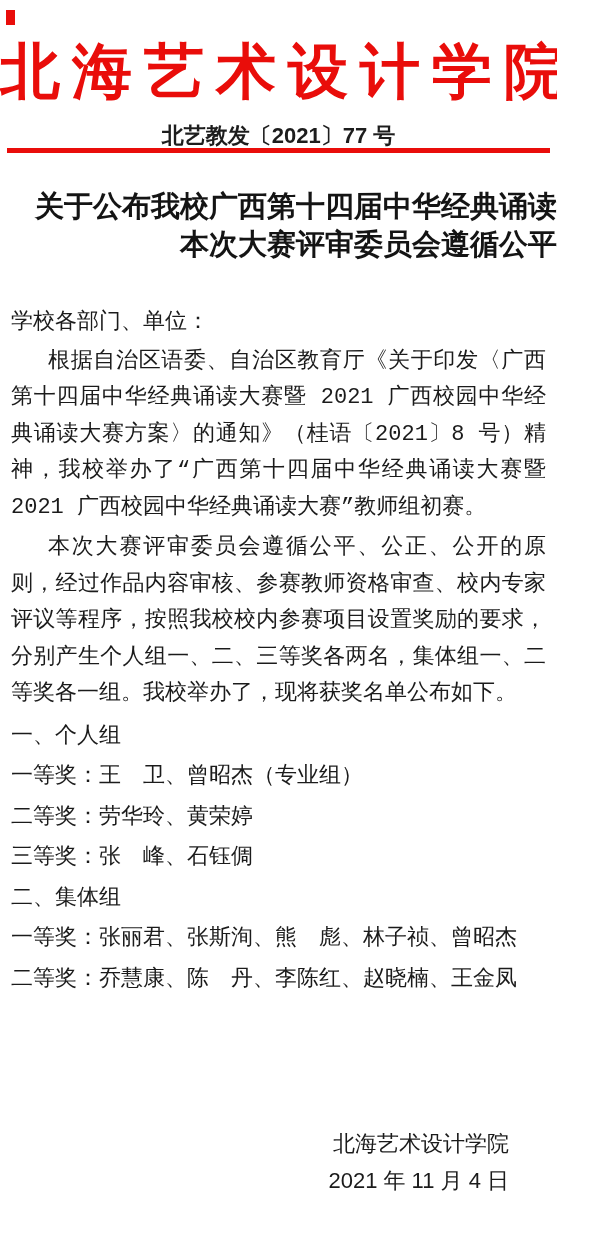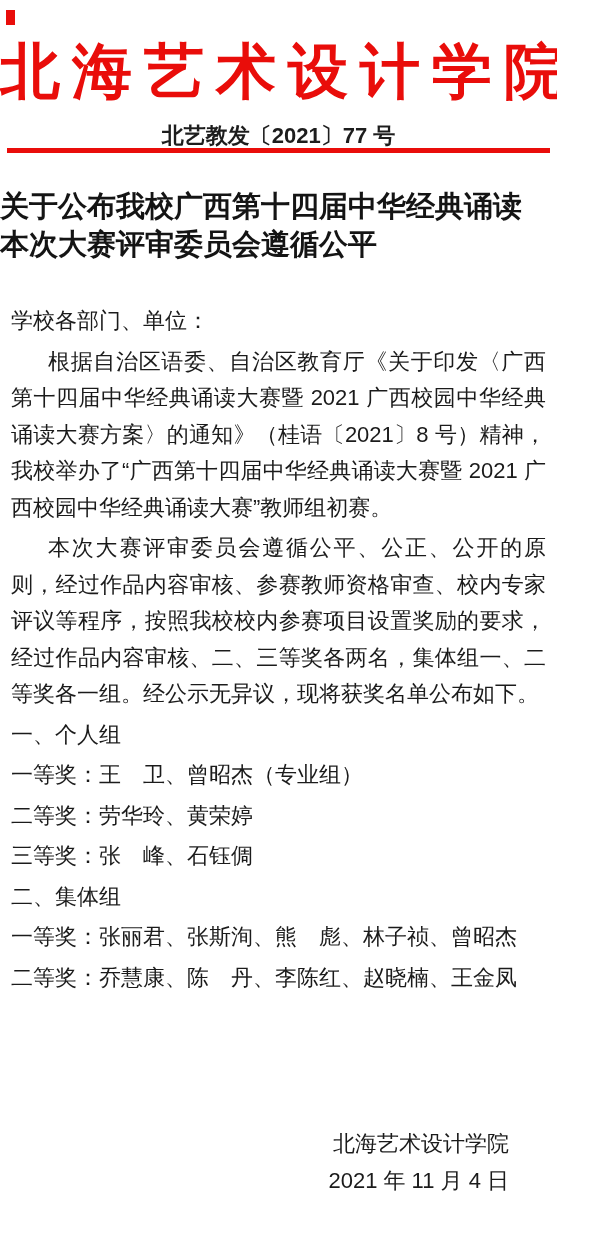--- a/index.html
+++ b/index.html
@@ -38,38 +38,38 @@
     line-height: 24px;
     font-weight: 600;
   }
   .red-rule {
     margin: 0 7px;
     height: 5px;
     background: #e90d0a;
   }
   .title {
     margin: 34px 0 0 0;
-    text-align: left;
+    text-align: right;
     font-family: "Liberation Serif", "DejaVu Serif", serif;
     font-size: 29px;
     line-height: 38px;
     font-weight: 600;
     color: #141414;
   }
   .title-line { display: block; }
   .body-block {
     margin: 40px 7px 0 7px;
     font-size: 22px;
     line-height: 36.5px;
     font-weight: 500;
     text-align: justify;
     color: #1b1b1b;
   }
   .body-block p { margin: 4px; padding: 0; }
-  .para { text-indent: 37px; }
+  .para { text-indent: 37px; font-family: Liberation Mono, monospace; }
   .award-heading { padding-left: 38px; }
   .award-item { padding-left: 36px; }
   .footer {
     margin-top: 129px;
     padding-right: 48px;
     text-align: right;
     font-size: 22px;
     line-height: 37px;
     font-weight: 500;
     color: #1b1b1b;
@@ -91,21 +91,21 @@
   <h1 class="title">
     <span class="title-line">关于公布我校广西第十四届中华经典诵读</span>
     <span class="title-line">本次大赛评审委员会遵循公平</span>
   </h1>
 
   <div class="body-block">
     <p class="salutation">学校各部门、单位：</p>
 
     <p class="para">根据自治区语委、自治区教育厅《关于印发〈广西第十四届中华经典诵读大赛暨 2021 广西校园中华经典诵读大赛方案〉的通知》（桂语〔2021〕8 号）精神，我校举办了“广西第十四届中华经典诵读大赛暨 2021 广西校园中华经典诵读大赛”教师组初赛。</p>
 
-    <p class="para">本次大赛评审委员会遵循公平、公正、公开的原则，经过作品内容审核、参赛教师资格审查、校内专家评议等程序，按照我校校内参赛项目设置奖励的要求，经过作品内容审核、二、三等奖各两名，集体组一、二等奖各一组。经公示无异议，现将获奖名单公布如下。</p>
+    <p class="para">本次大赛评审委员会遵循公平、公正、公开的原则，经过作品内容审核、参赛教师资格审查、校内专家评议等程序，按照我校校内参赛项目设置奖励的要求，分别产生个人组一、二、三等奖各两名，集体组一、二等奖各一组。我校举办了，现将获奖名单公布如下。</p>
 
     <p class="award-heading">一、个人组</p>
 
     <p class="award-item">一等奖：王　卫、曾昭杰（专业组）</p>
 
     <p class="award-item">二等奖：劳华玲、黄荣婷</p>
 
     <p class="award-item">三等奖：张　峰、石钰倜</p>
 
     <p class="award-heading">二、集体组</p>

